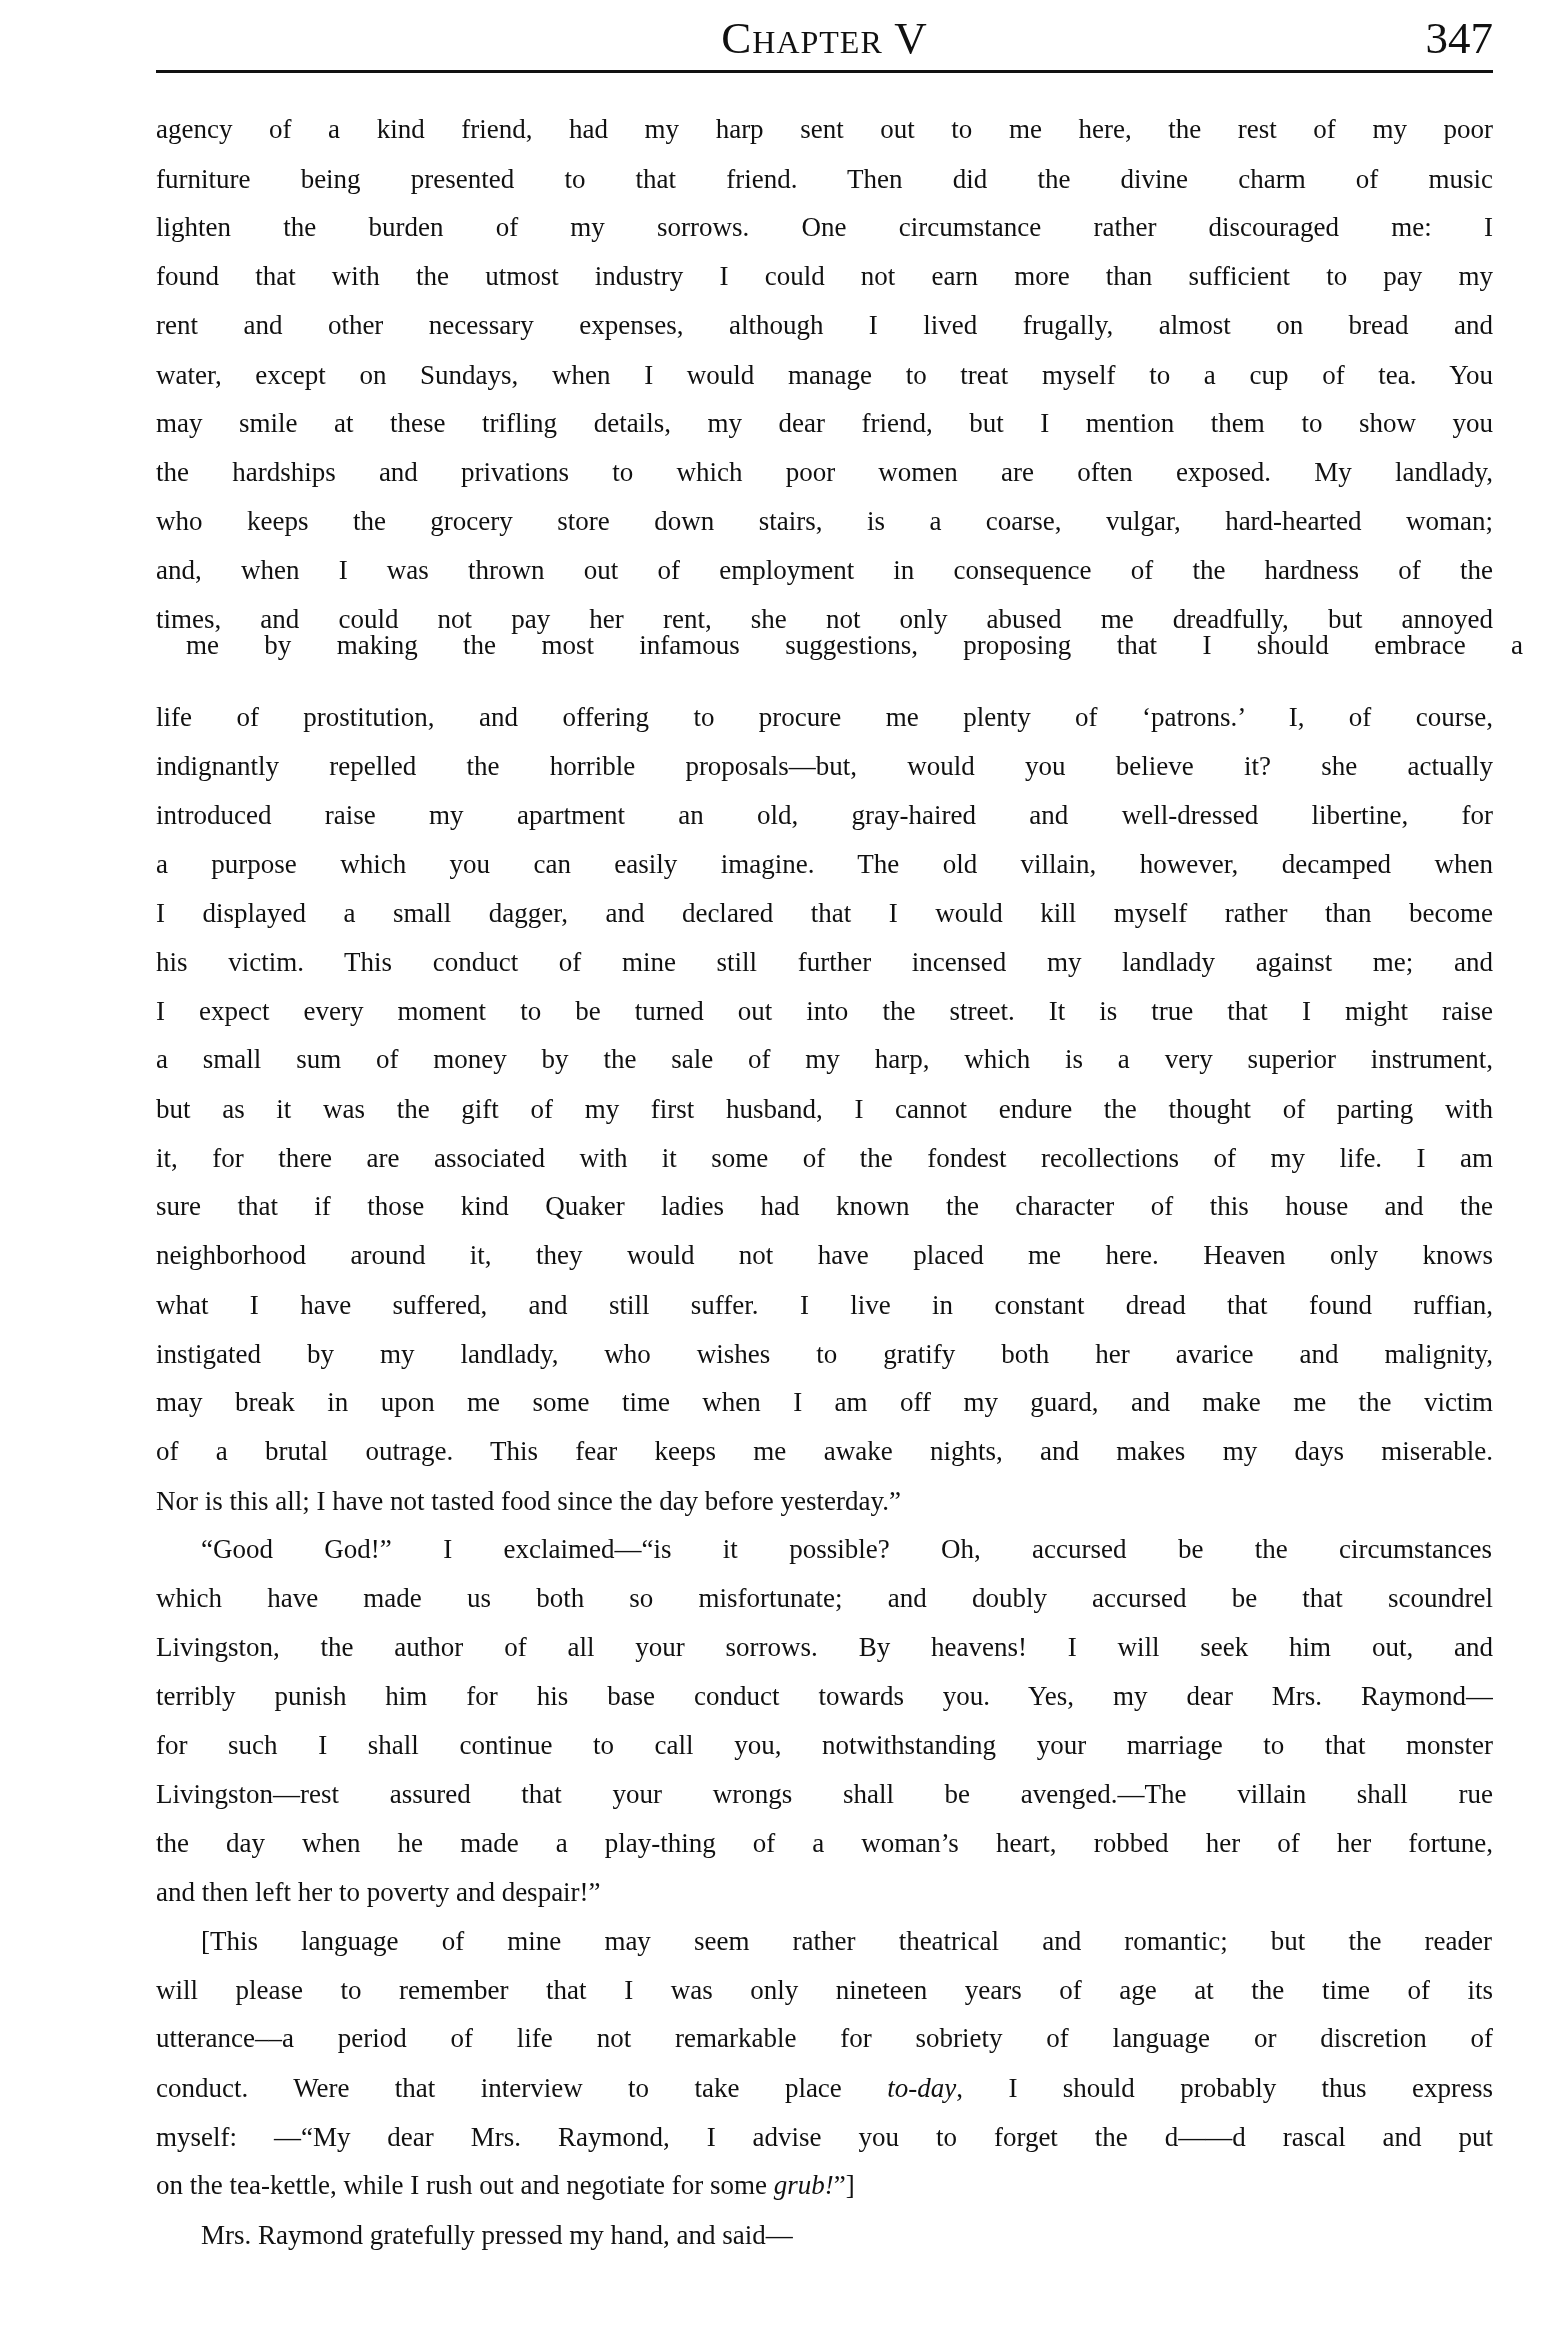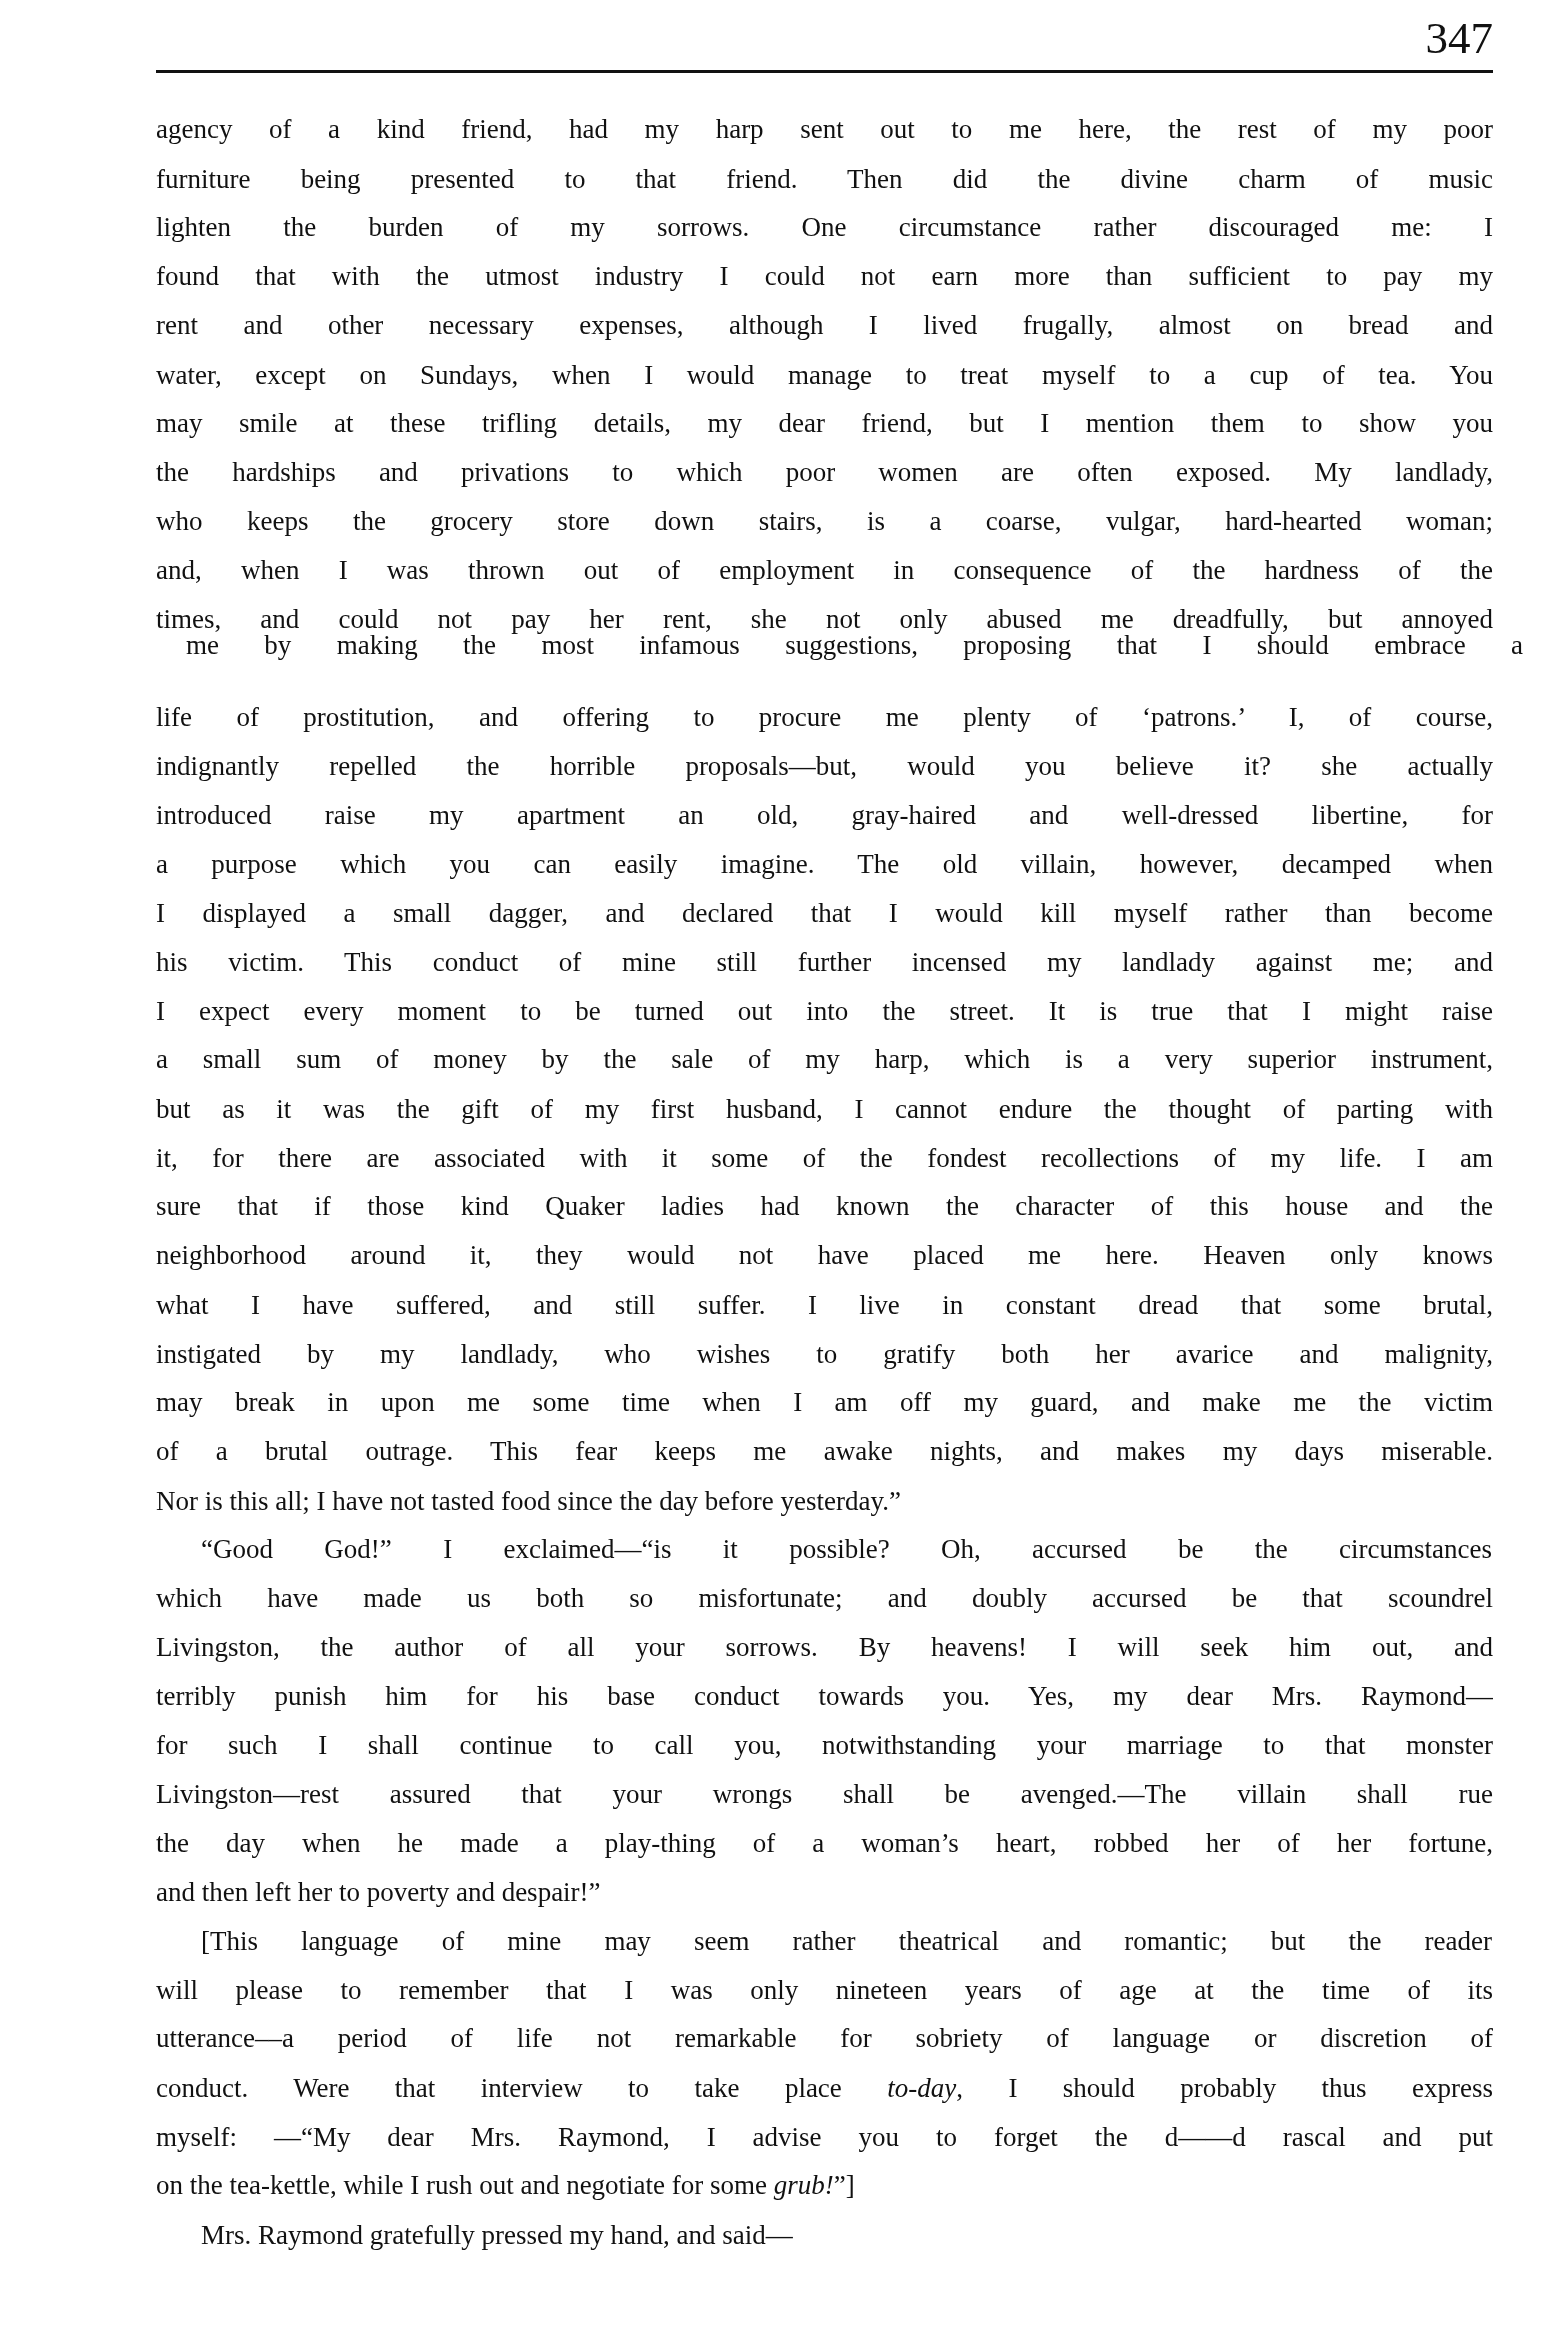--- a/index.html
+++ b/index.html
@@ -14,20 +14,21 @@
   .line.indent { left: 45px; width: 1291px; }
   .line.last { text-align: left; text-align-last: left; }
   .line .it { font-style: italic; }
 </style>
 </head>
 <body>
 
 <div class="page">
 
   <div class="running-head">
+    <div class="chapter-title">Chapter V</div>
     <div class="page-number">347</div>
     <div class="head-rule"></div>
   </div>
 
   <div class="body-text">
     <div class="line" style="top: 105px; white-space: normal; height: 49px; overflow: hidden;">agency of a kind friend, had my harp sent out to me here, the rest of my poor</div>
     <div class="line" style="top: 155px; white-space: normal; height: 49px; overflow: hidden;">furniture being presented to that friend. Then did the divine charm of music</div>
     <div class="line" style="top: 203px; white-space: normal; height: 49px; overflow: hidden;">lighten the burden of my sorrows. One circumstance rather discouraged me: I</div>
     <div class="line" style="top: 252px; white-space: normal; height: 49px; overflow: hidden;">found that with the utmost industry I could not earn more than sufficient to pay my</div>
     <div class="line" style="top: 301px; white-space: normal; height: 49px; overflow: hidden;">rent and other necessary expenses, although I lived frugally, almost on bread and</div>
@@ -43,21 +44,21 @@
     <div class="line" style="top: 791px; white-space: normal; height: 49px; overflow: hidden;">introduced raise my apartment an old, gray-haired and well-dressed libertine, for</div>
     <div class="line" style="top: 840px; white-space: normal; height: 49px; overflow: hidden;">a purpose which you can easily imagine. The old villain, however, decamped when</div>
     <div class="line" style="top: 889px; white-space: normal; height: 49px; overflow: hidden;">I displayed a small dagger, and declared that I would kill myself rather than become</div>
     <div class="line" style="top: 938px; white-space: normal; height: 49px; overflow: hidden;">his victim. This conduct of mine still further incensed my landlady against me; and</div>
     <div class="line" style="top: 987px; white-space: normal; height: 49px; overflow: hidden;">I expect every moment to be turned out into the street. It is true that I might raise</div>
     <div class="line" style="top: 1035px; white-space: normal; height: 49px; overflow: hidden;">a small sum of money by the sale of my harp, which is a very superior instrument,</div>
     <div class="line" style="top: 1085px; white-space: normal; height: 49px; overflow: hidden;">but as it was the gift of my first husband, I cannot endure the thought of parting with</div>
     <div class="line" style="top: 1134px; white-space: normal; height: 49px; overflow: hidden;">it, for there are associated with it some of the fondest recollections of my life. I am</div>
     <div class="line" style="top: 1182px; white-space: normal; height: 49px; overflow: hidden;">sure that if those kind Quaker ladies had known the character of this house and the</div>
     <div class="line" style="top: 1231px; white-space: normal; height: 49px; overflow: hidden;">neighborhood around it, they would not have placed me here. Heaven only knows</div>
-    <div class="line" style="top: 1281px; white-space: normal; height: 49px; overflow: hidden;">what I have suffered, and still suffer. I live in constant dread that some brutal,</div>
+    <div class="line" style="top: 1281px; white-space: normal; height: 49px; overflow: hidden;">what I have suffered, and still suffer. I live in constant dread that found ruffian,</div>
     <div class="line" style="top: 1330px; white-space: normal; height: 49px; overflow: hidden;">instigated by my landlady, who wishes to gratify both her avarice and malignity,</div>
     <div class="line" style="top: 1378px; white-space: normal; height: 49px; overflow: hidden;">may break in upon me some time when I am off my guard, and make me the victim</div>
     <div class="line" style="top: 1427px; white-space: normal; height: 49px; overflow: hidden;">of a brutal outrage. This fear keeps me awake nights, and makes my days miserable.</div>
     <div class="line last" style="top:1477px">Nor is this all; I have not tasted food since the day before yesterday.”</div>
     <div class="line indent" style="top: 1525px; white-space: normal; height: 49px; overflow: hidden;">“Good God!” I exclaimed—“is it possible? Oh, accursed be the circumstances</div>
     <div class="line" style="top: 1574px; white-space: normal; height: 49px; overflow: hidden;">which have made us both so misfortunate; and doubly accursed be that scoundrel</div>
     <div class="line" style="top: 1623px; white-space: normal; height: 49px; overflow: hidden;">Livingston, the author of all your sorrows. By heavens! I will seek him out, and</div>
     <div class="line" style="top: 1672px; white-space: normal; height: 49px; overflow: hidden;">terribly punish him for his base conduct towards you. Yes, my dear Mrs. Raymond—</div>
     <div class="line" style="top: 1721px; white-space: normal; height: 49px; overflow: hidden;">for such I shall continue to call you, notwithstanding your marriage to that monster</div>
     <div class="line" style="top: 1770px; white-space: normal; height: 49px; overflow: hidden;">Livingston—rest assured that your wrongs shall be avenged.—The villain shall rue</div>

